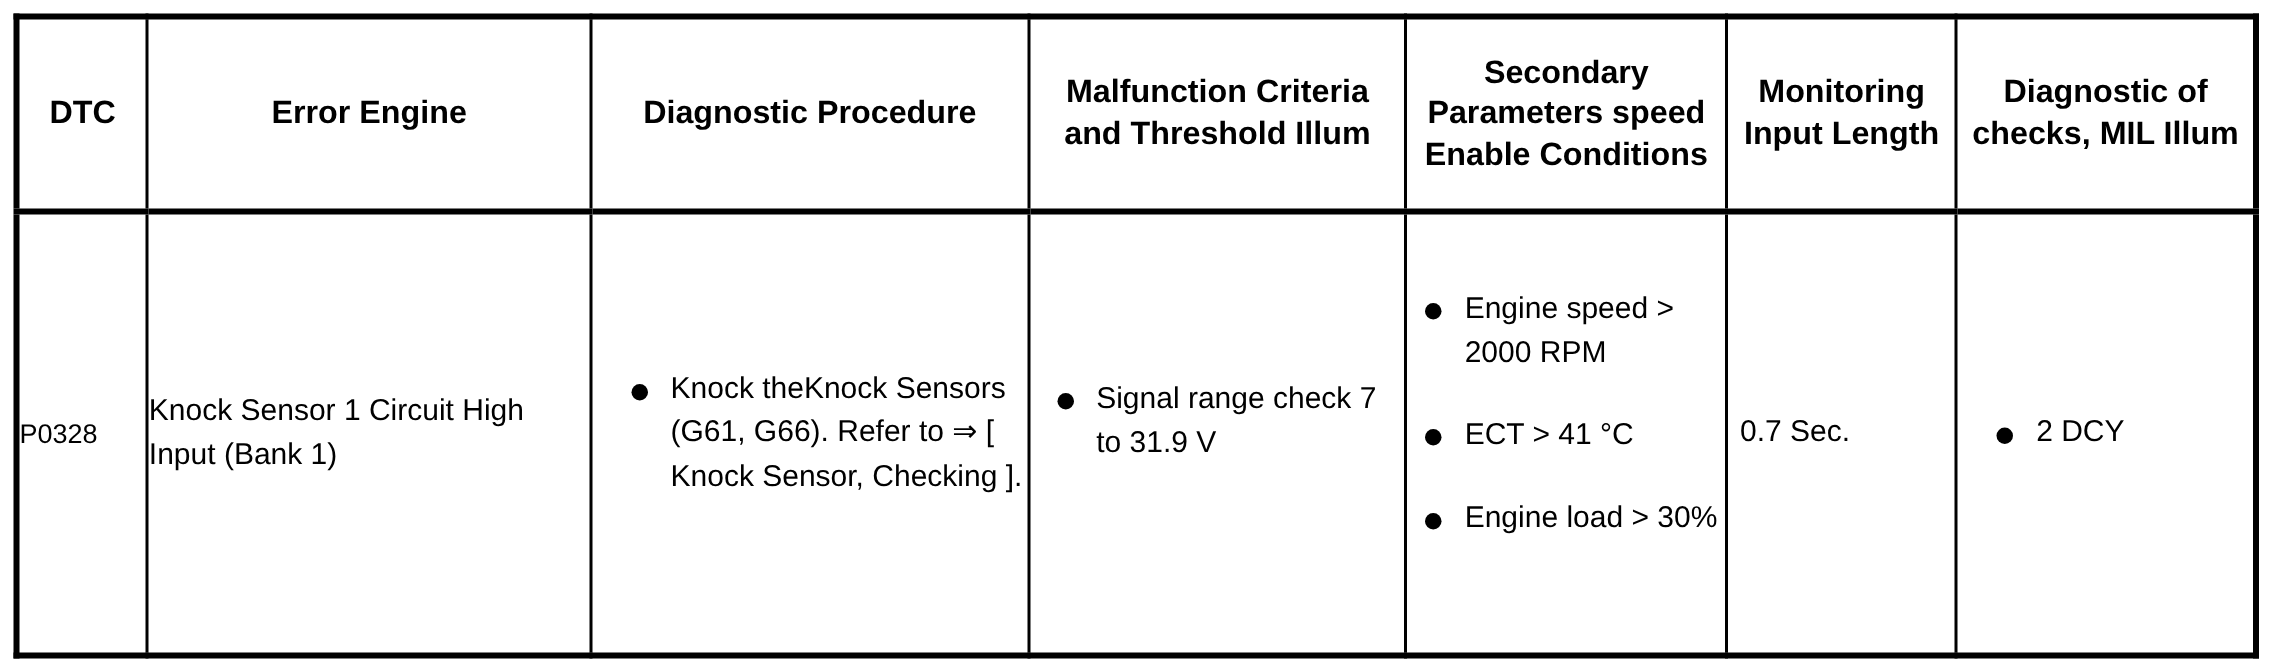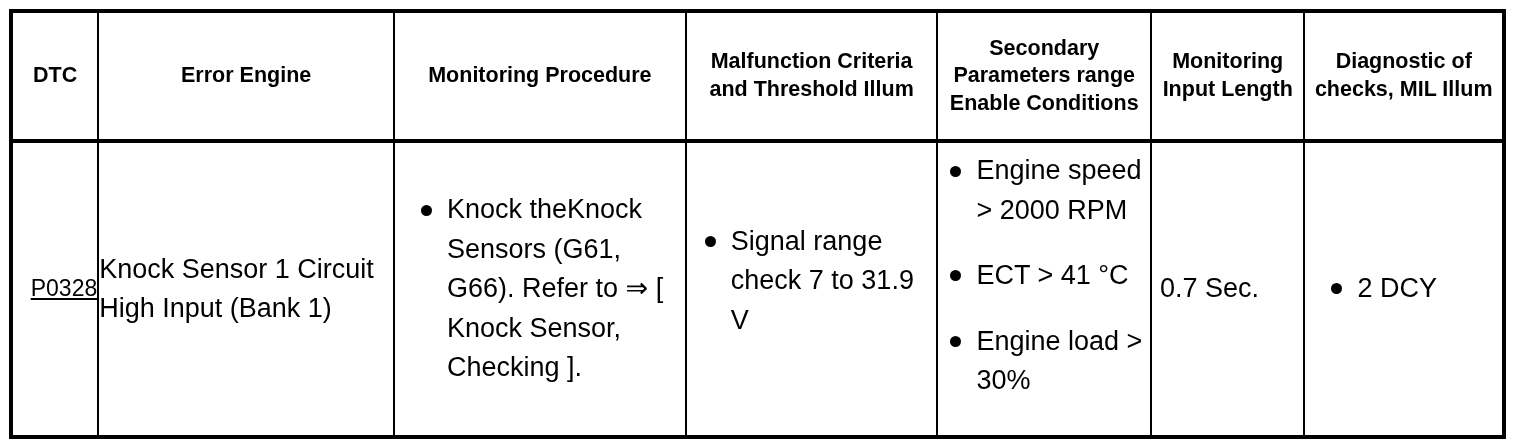--- a/index.html
+++ b/index.html
@@ -58,26 +58,26 @@
     font-weight: bold;
     font-size: 21.5px;
     line-height: 1.28;
     text-align: center;
     padding: 4px 6px;
   }
 
   tbody tr { height: 296px; }
   tbody td {
     font-weight: normal;
-    font-size: 27px;
+    font-size: 20px;
     line-height: 1.46;
     vertical-align: middle;
   }
 
-  td.dtc-cell     { text-align: right; font-size: 23px; text-decoration: underline; }
+  td.dtc-cell     { text-align: left; font-size: 18px; }
   td.error-cell   { padding-left: 0; padding-right: 6px; }
   td.mon-cell     { padding-left: 8px; }
 
   ul.bullets {
     list-style: none;
     margin: 0;
     padding: 0;
   }
   ul.bullets li {
     position: relative;
@@ -118,23 +118,23 @@
       <col class="c-malf">
       <col class="c-sec">
       <col class="c-mon">
       <col class="c-freq">
     </colgroup>
 
     <thead>
       <tr>
         <th>DTC</th>
         <th>Error Engine</th>
-        <th>Monitoring Procedure</th>
+        <th>Diagnostic Procedure</th>
         <th>Malfunction Criteria and Threshold Illum</th>
-        <th>Secondary Parameters range Enable Conditions</th>
+        <th>Secondary Parameters speed Enable Conditions</th>
         <th>Monitoring Input Length</th>
         <th>Diagnostic of checks, MIL Illum</th>
       </tr>
     </thead>
 
     <tbody>
       <tr>
 
         <td class="dtc-cell">P0328</td>
 

